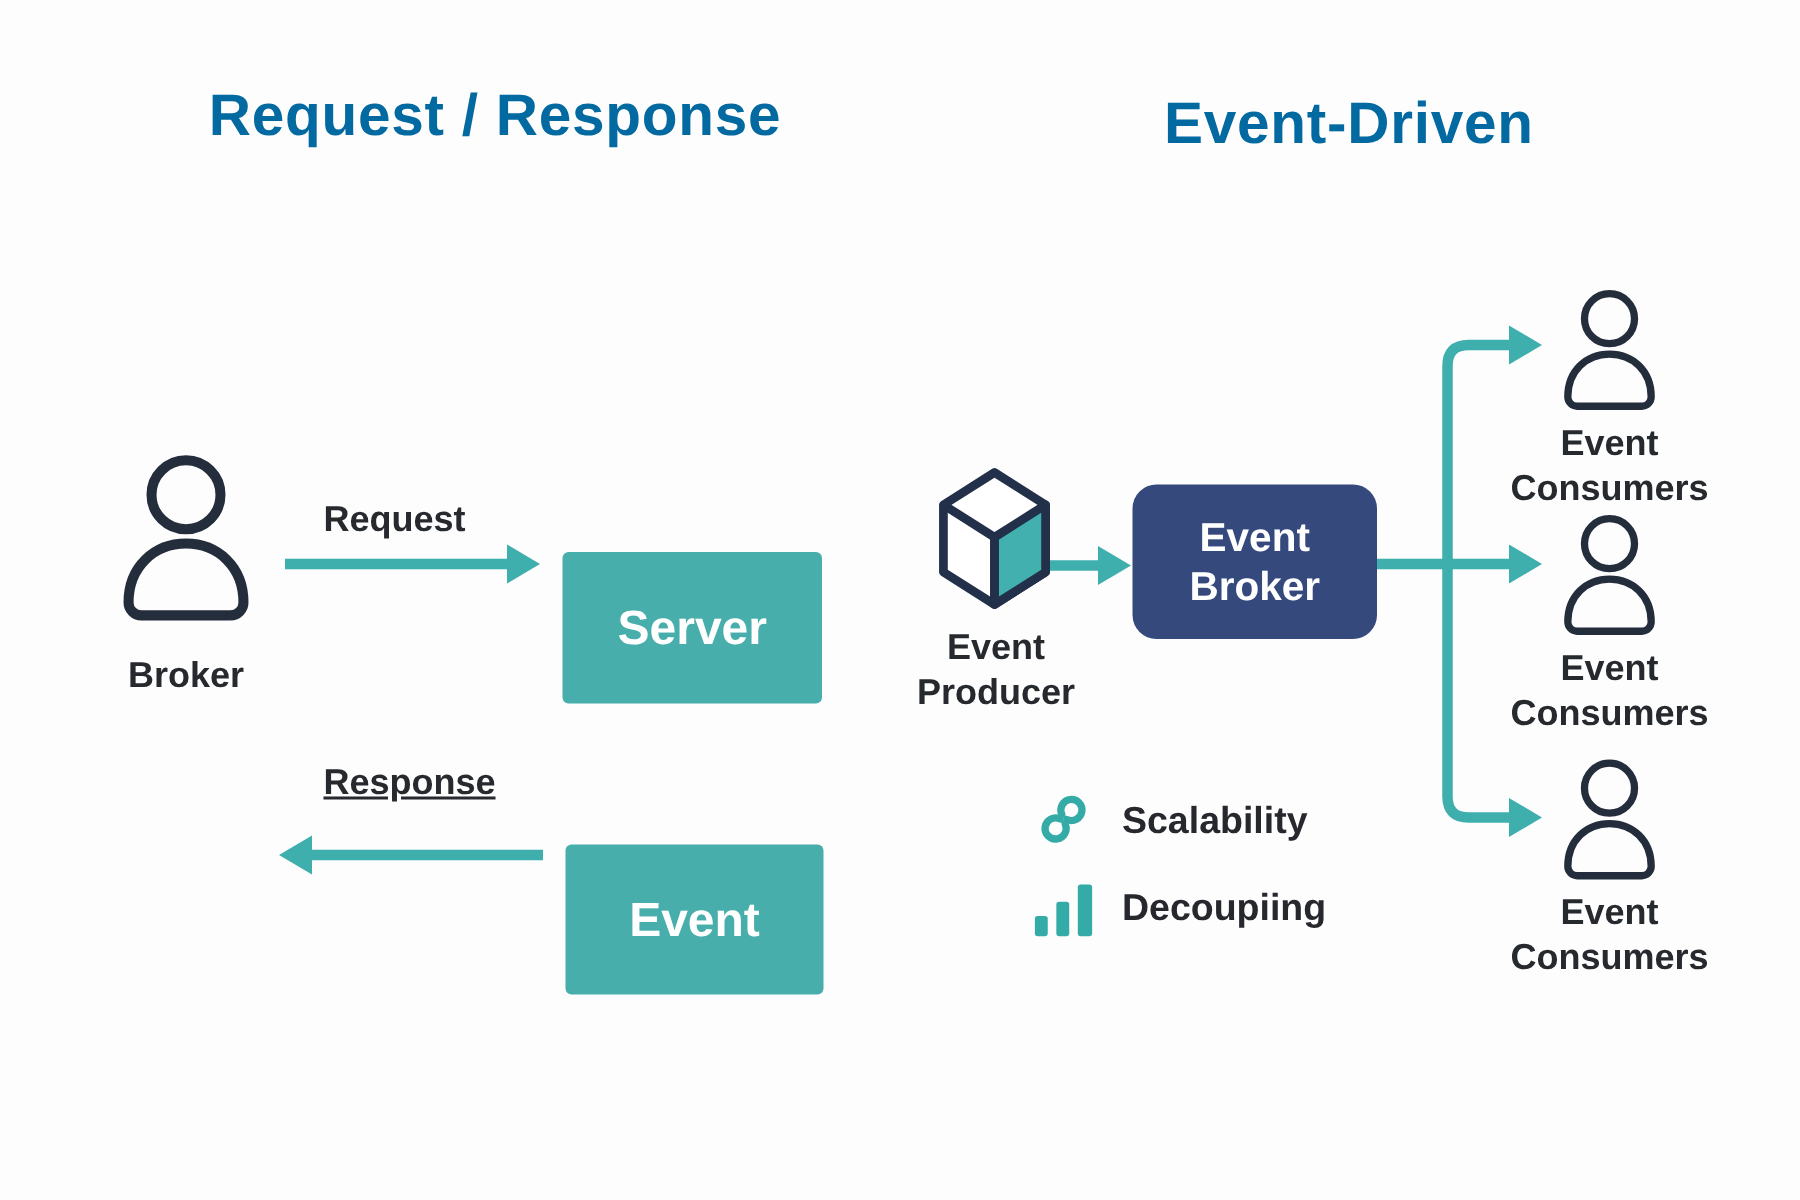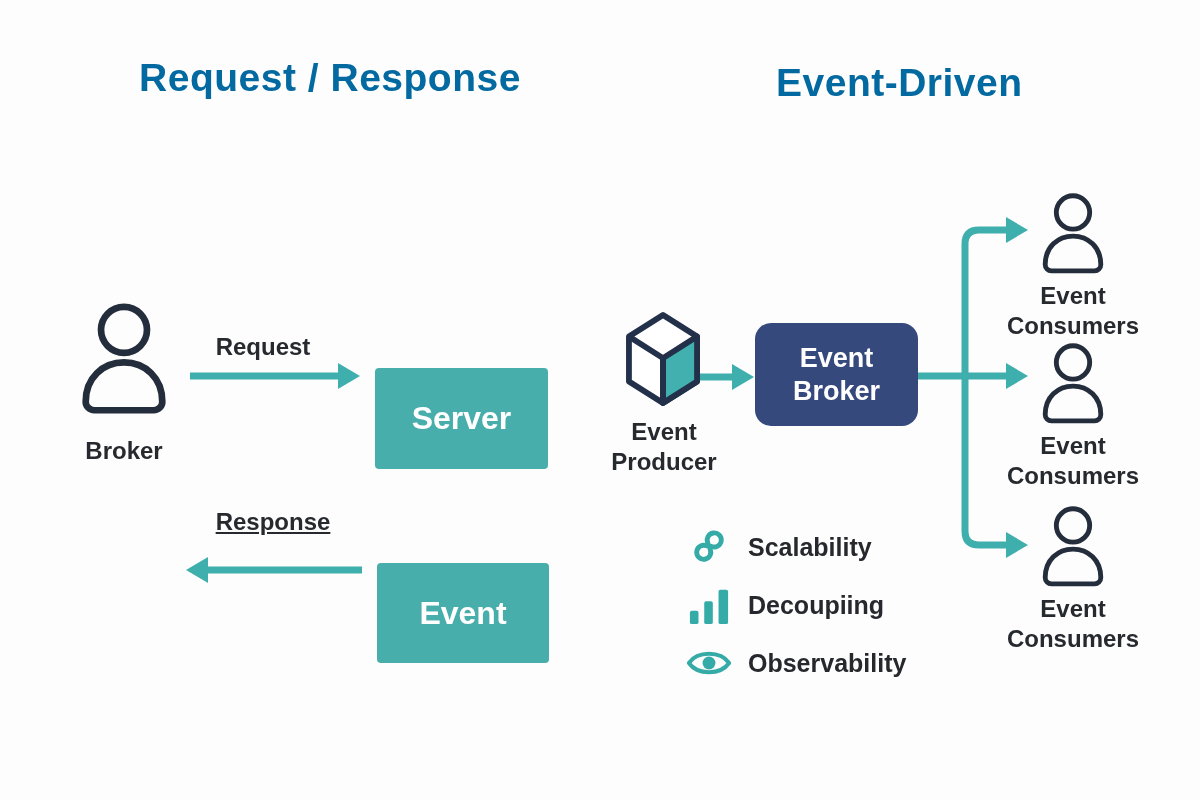--- a/index.html
+++ b/index.html
@@ -165,24 +165,15 @@
     <div class="feature-row">
       <span class="feature-icon">
         <svg width="42" height="40" viewBox="0 0 44 40" fill="#35aba8">
           <rect x="2" y="26" width="9" height="14" rx="2"></rect>
           <rect x="17" y="16" width="9" height="24" rx="2"></rect>
           <rect x="32" y="4" width="10" height="36" rx="2"></rect>
         </svg>
       </span>
       <span class="feature-label">Decoupiing</span>
     </div>
-    <div class="feature-row">
-      <span class="feature-icon">
-        <svg width="46" height="36" viewBox="0 0 64 46" fill="none">
-          <path d="M4,23 C16,6 48,6 60,23 C48,40 16,40 4,23 Z" stroke="#35aba8" stroke-width="5.5" stroke-linejoin="round"></path>
-          <circle cx="32" cy="23" r="9" fill="#35aba8"></circle>
-        </svg>
-      </span>
-      <span class="feature-label">Observability</span>
-    </div>
   </div>
 
 </div>
 
 </body></html>

